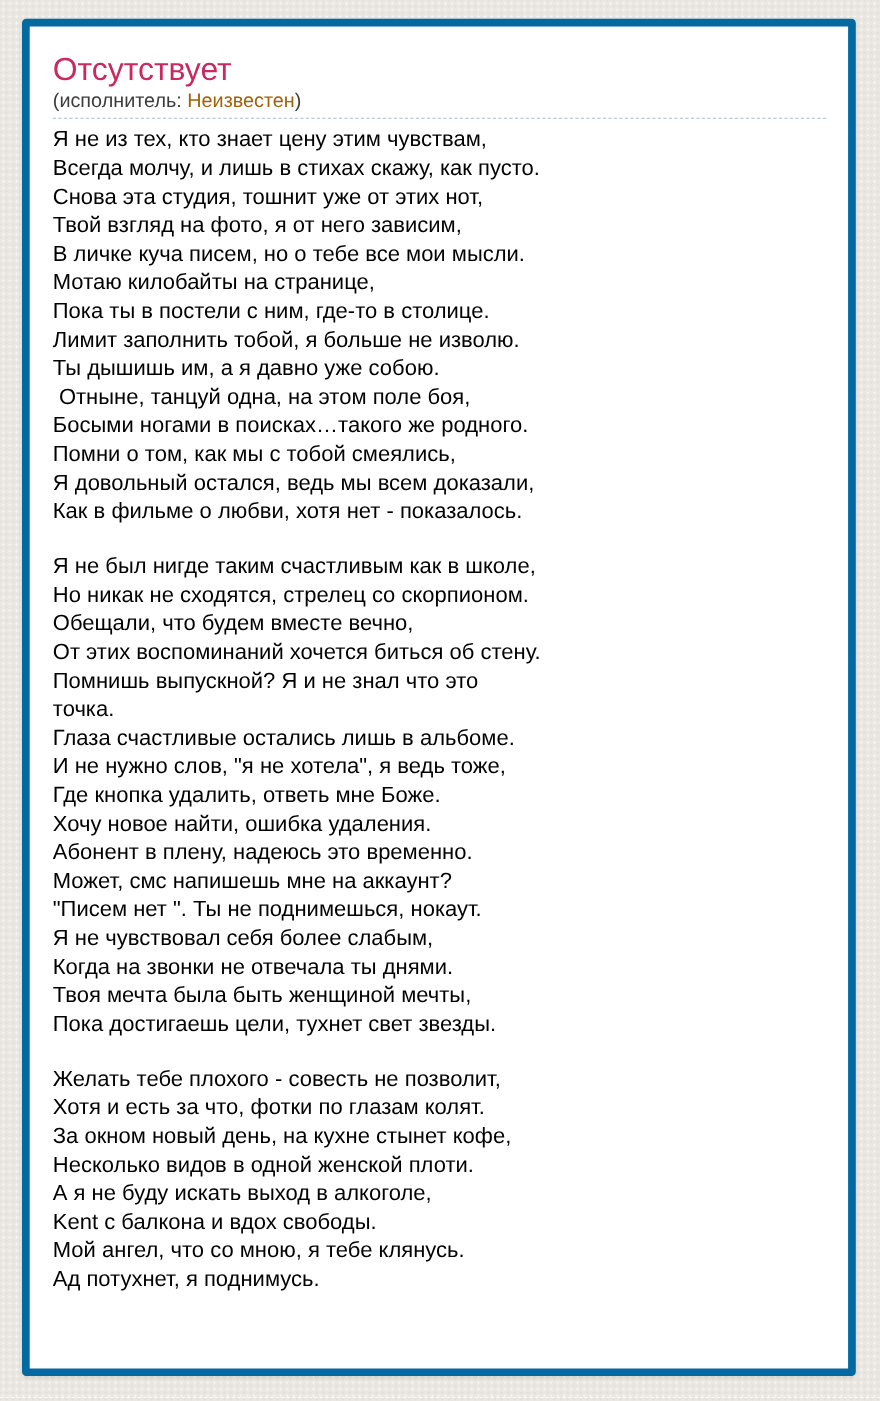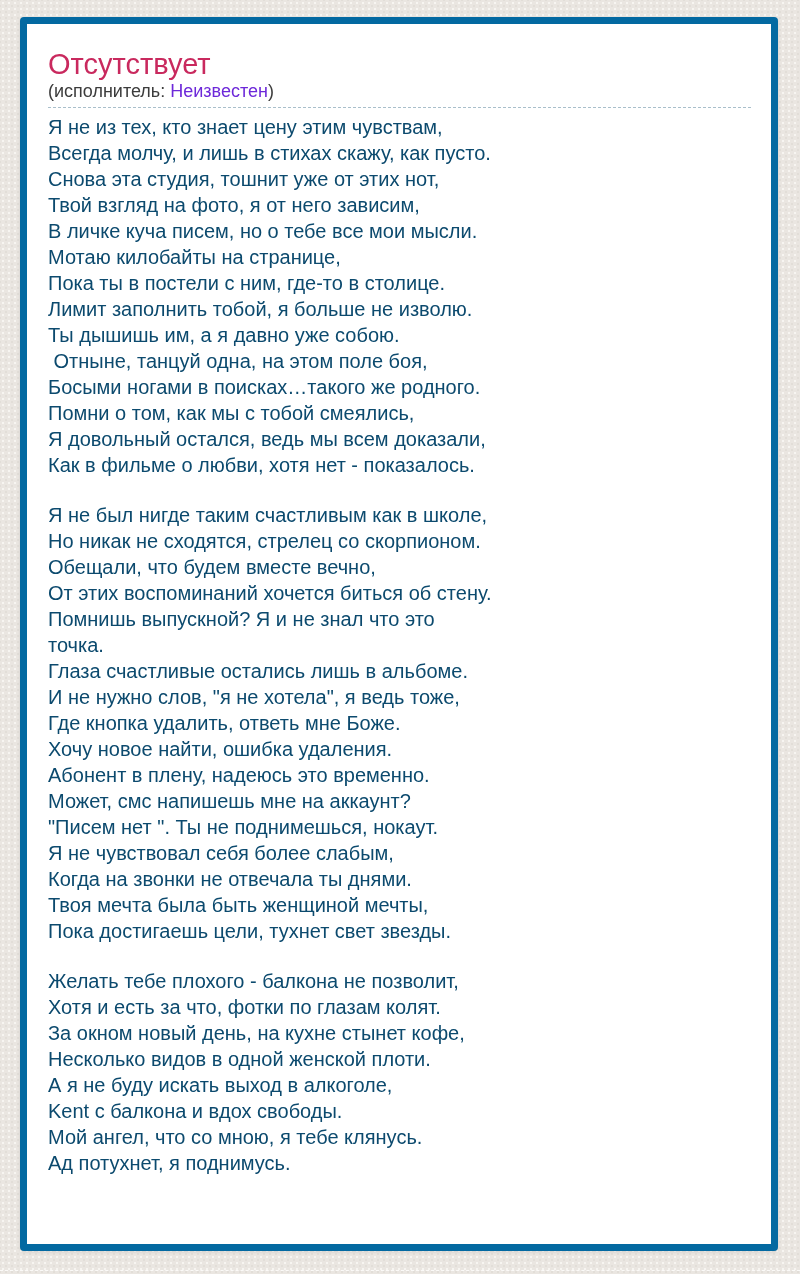--- a/index.html
+++ b/index.html
@@ -48,28 +48,28 @@
   }
   .artist-line {
     margin-top: 2px;
     padding-bottom: 5px;
     font-size: 18px;
     line-height: 21px;
     color: #3c3c3c;
     border-bottom: 1px dashed #a9bfcb;
   }
   .artist-link {
-    color: #6d28d9;
+    color: #a16207;
     text-decoration: none;
     cursor: pointer;
   }
   .lyrics {
     margin-top: 6px;
     font-size: 20px;
-    color: #0c4a6e;
+    color: #000000;
   }
   .line {
     line-height: 26px;
     white-space: pre;
   }
   .stanza + .stanza {
     margin-top: 24px;
   }
 </style>
 </head>
@@ -112,21 +112,21 @@
         <div class="line">Хочу новое найти, ошибка удаления.</div>
         <div class="line">Абонент в плену, надеюсь это временно.</div>
         <div class="line">Может, смс напишешь мне на аккаунт?</div>
         <div class="line">"Писем нет ". Ты не поднимешься, нокаут.</div>
         <div class="line">Я не чувствовал себя более слабым,</div>
         <div class="line">Когда на звонки не отвечала ты днями.</div>
         <div class="line">Твоя мечта была быть женщиной мечты,</div>
         <div class="line">Пока достигаешь цели, тухнет свет звезды.</div>
       </div>
       <div class="stanza">
-        <div class="line">Желать тебе плохого - балкона не позволит,</div>
+        <div class="line">Желать тебе плохого - совесть не позволит,</div>
         <div class="line">Хотя и есть за что, фотки по глазам колят.</div>
         <div class="line">За окном новый день, на кухне стынет кофе,</div>
         <div class="line">Несколько видов в одной женской плоти.</div>
         <div class="line">А я не буду искать выход в алкоголе,</div>
         <div class="line">Kent с балкона и вдох свободы.</div>
         <div class="line">Мой ангел, что со мною, я тебе клянусь.</div>
         <div class="line">Ад потухнет, я поднимусь.</div>
       </div>
     </div>
 </div>

